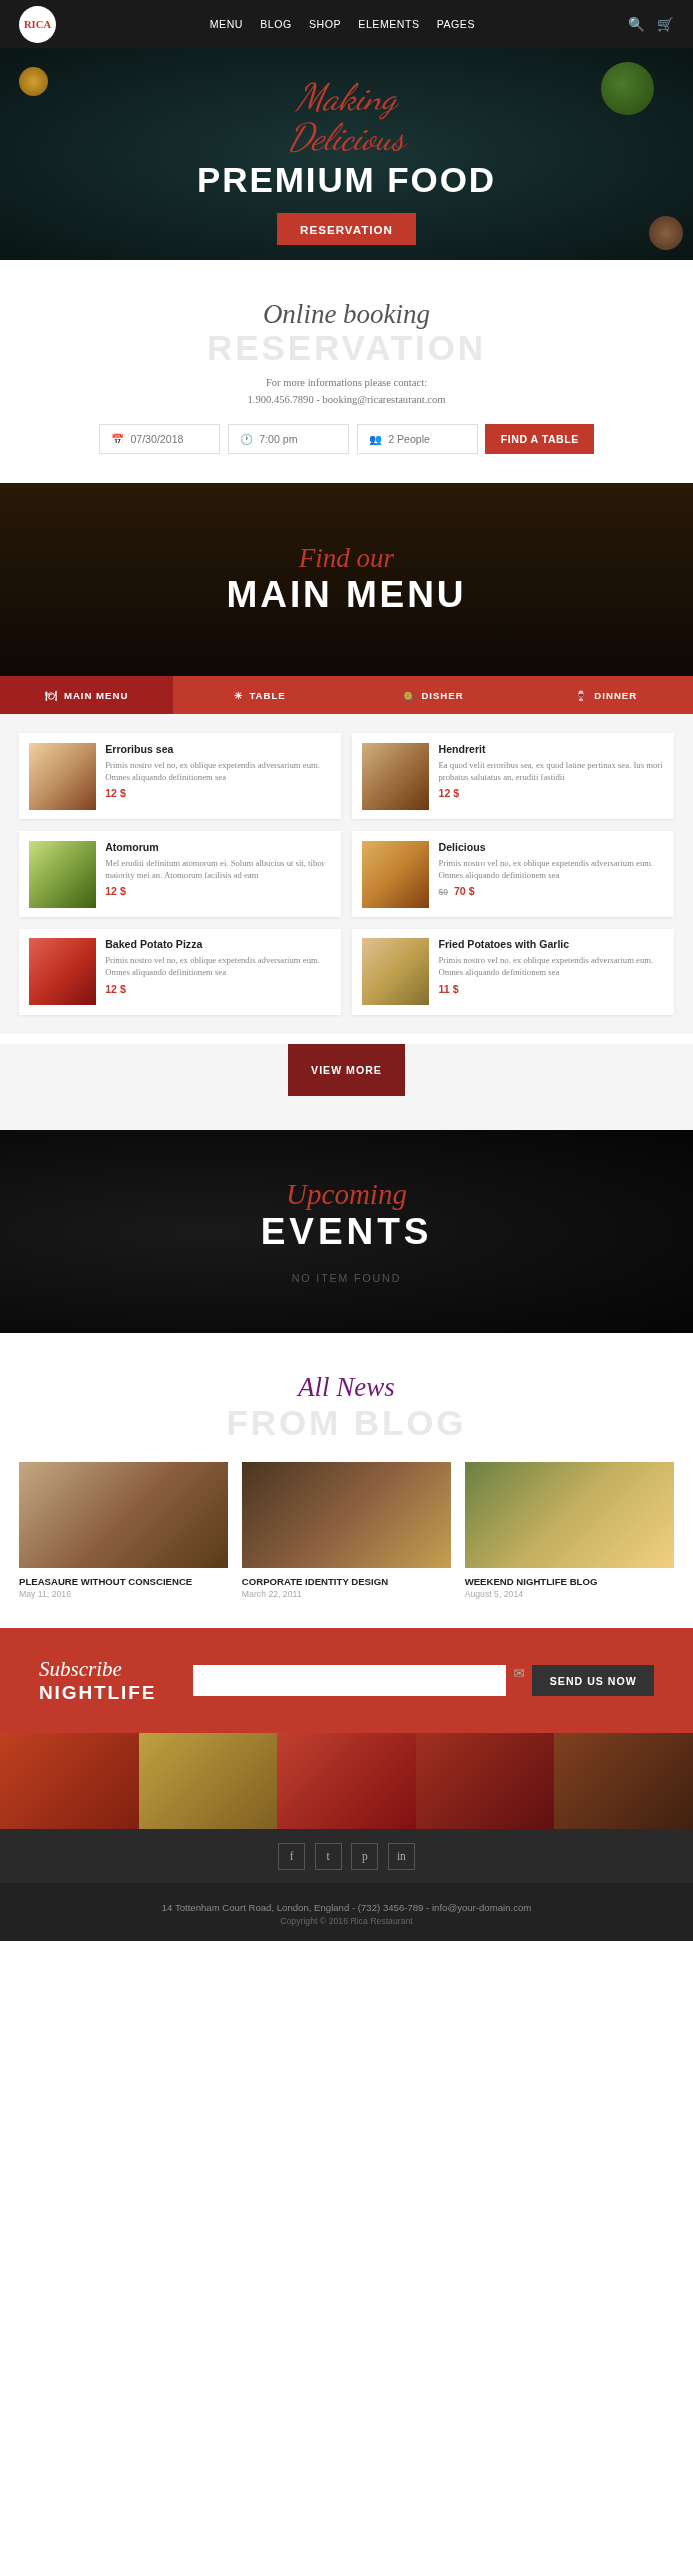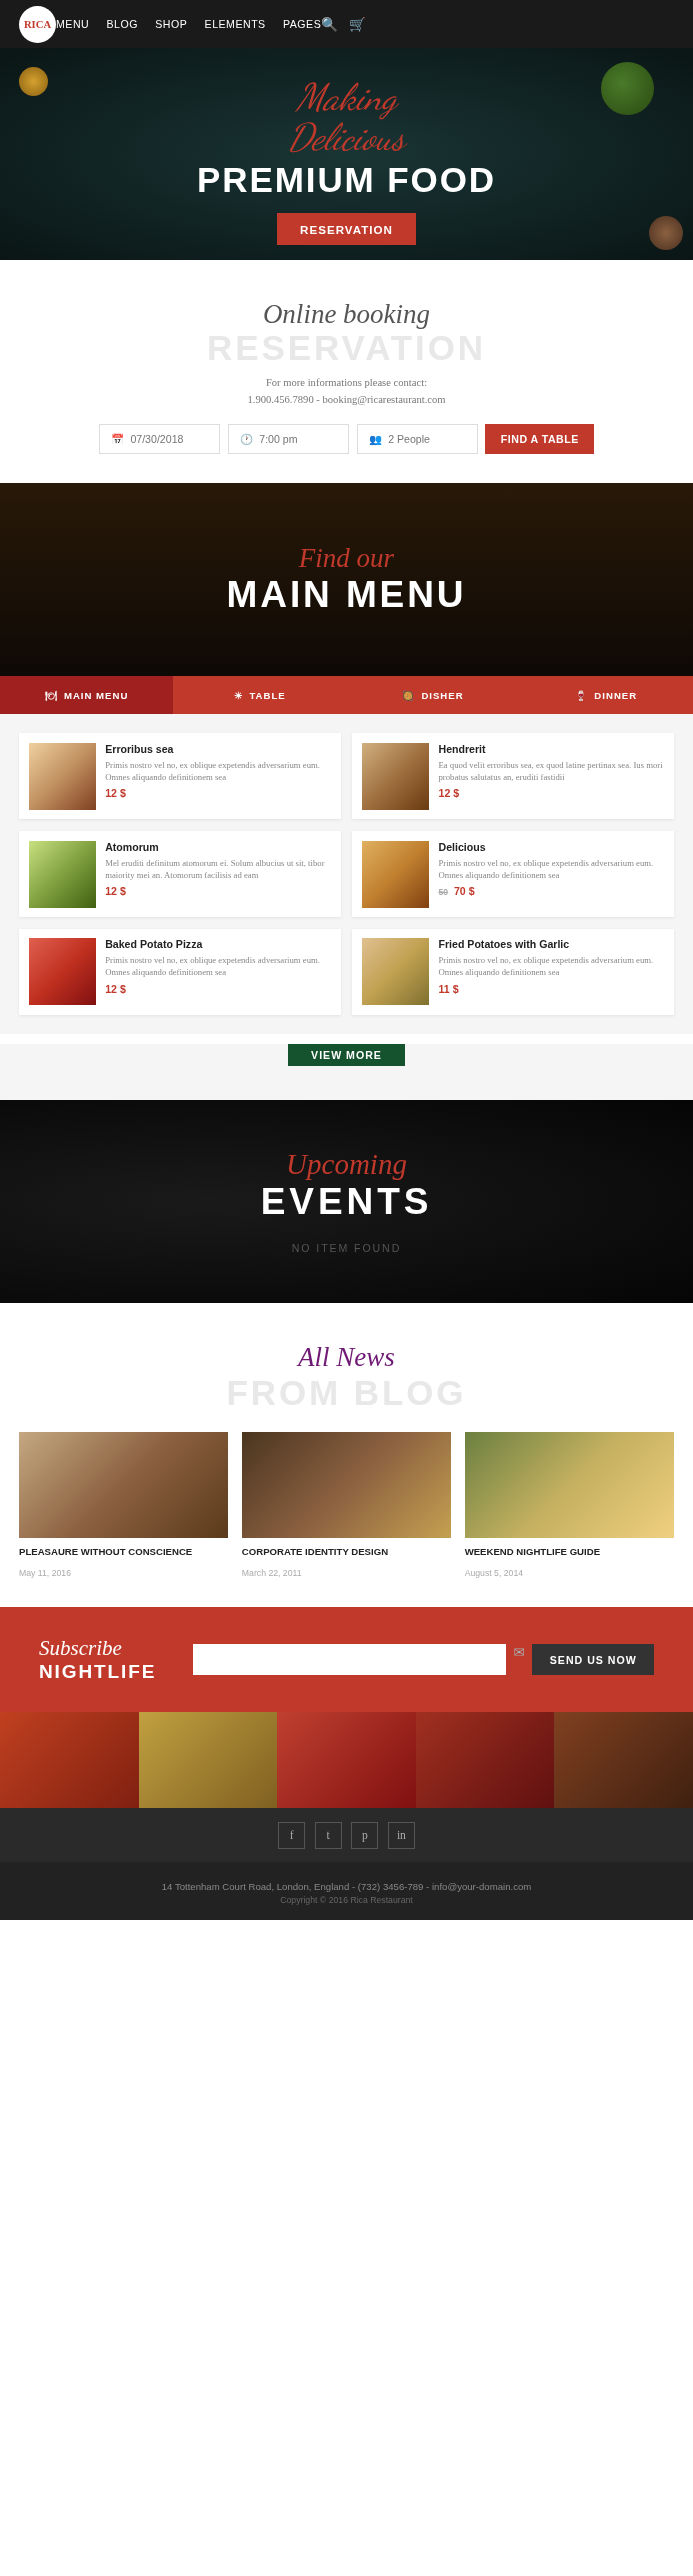--- a/index.html
+++ b/index.html
@@ -1,19 +1,19 @@
 <!DOCTYPE html>
 <html><head>
   <meta charset="utf-8">
   <style>
     * { margin: 0; padding: 0; box-sizing: border-box; }
     body { font-family: 'Georgia', serif; background: #fff; width: 693px; margin: 0 auto; overflow-x: hidden; }
 
     
-    .header { background: #1a1a1a; display: flex; align-items: center; justify-content: flex-start; padding: 0 19px; height: 48px; }
+    .header { background: #1a1a1a; display: flex; align-items: center; justify-content: space-between; padding: 0 19px; height: 48px; }
     .logo { background: #fff; border-radius: 50%; width: 37px; height: 37px; display: flex; align-items: center; justify-content: center; font-weight: bold; font-size: 10.6px; color: #c0392b; }
     .nav { display: flex; gap: 17.3px; }
     .nav-item { color: #fff; font-size: 10.6px; font-family: Arial, sans-serif; letter-spacing: 0.5px; cursor: pointer; }
     .header-icons { display: flex; gap: 11.6px; color: #fff; font-size: 13.5px; }
 
     
     .hero { background: linear-gradient(to bottom, #1c2b2b 0%, #0d1a1a 60%, #111 100%); position: relative; height: 212px; display: flex; flex-direction: column; align-items: center; justify-content: center; overflow: hidden; }
     .hero-bg { position: absolute; top: 0; left: 0; width: 100%; height: 100%; background: radial-gradient(ellipse at center, #1a3535 0%, #0a1515 100%); }
     .hero-content { position: relative; z-index: 2; text-align: center; }
     .hero-script { font-family: 'Dancing Script', cursive, Georgia; font-size: 37px; color: #c0392b; font-style: italic; line-height: 1.1; margin-top: 14px; }
@@ -43,42 +43,42 @@
     .tab-item.active { background: #a02020; }
 
     
     .menu-grid { background: #f5f5f5; padding: 19px; display: grid; grid-template-columns: 1fr 1fr; gap: 11.6px; }
     .menu-card { background: #fff; display: flex; align-items: flex-start; padding: 9.6px; gap: 9.6px; box-shadow: 0 1px 2.9px rgba(0,0,0,0.08); }
     .menu-img-placeholder { width: 67px; height: 67px; flex-shrink: 0; background: linear-gradient(135deg, #c8a882, #8b6343); }
     .menu-info h4 { font-size: 10.6px; font-weight: bold; color: #222; font-family: Arial, sans-serif; margin-bottom: 3.9px; }
     .menu-info p { font-size: 8.7px; color: #888; line-height: 1.4; }
     .menu-price { font-size: 10.6px; font-weight: bold; color: #c0392b; margin-top: 3.9px; font-family: Arial, sans-serif; }
     .menu-price.strikethrough { text-decoration: line-through; color: #aaa; font-size: 8.7px; }
-    .view-more-btn { display: block; margin: 9.6px auto 19px; background: #14532d; color: #fff; border: none; padding: 5px 23px; font-size: 10.6px; font-weight: bold; cursor: pointer; letter-spacing: 1px; }
+    .view-more-btn { display: block; margin: 9.6px auto 19px; background: #7f1d1d; color: #fff; border: none; padding: 20px 23px; font-size: 10.6px; font-weight: bold; cursor: pointer; letter-spacing: 1px; }
 
     
     .events-section { background: #0d0d0d; height: 203px; display: flex; flex-direction: column; align-items: center; justify-content: center; position: relative; overflow: hidden; }
     .events-bg { position: absolute; top: 0; left: 0; width: 100%; height: 100%; background: radial-gradient(ellipse at 30% 50%, #1a1a1a, #050505); }
     .events-content { position: relative; z-index: 2; text-align: center; }
     .upcoming-script { font-size: 29px; color: #c0392b; font-style: italic; font-family: Georgia, serif; }
     .events-title { color: #fff; font-size: 37px; font-weight: 900; font-family: Arial, sans-serif; letter-spacing: 3.9px; }
     .no-item { color: #555; font-size: 10.6px; margin-top: 19px; letter-spacing: 1.9px; font-family: Arial, sans-serif; }
 
     
     .blog-section { padding: 39px 19px 29px; background: #fff; text-align: center; }
     .all-news-script { font-size: 27px; color: #701a75; font-style: italic; font-family: Georgia, serif; }
     .from-blog-title { font-size: 35px; color: #e8e8e8; font-weight: 900; font-family: Arial, sans-serif; letter-spacing: 2.9px; }
     .blog-grid { display: grid; grid-template-columns: 1fr 1fr 1fr; gap: 13.5px; margin-top: 19px; }
     .blog-card { text-align: left; }
     .blog-img-placeholder { width: 100%; height: 106px; background: linear-gradient(135deg, #b8956a, #6b4423); }
     .blog-img-1 { background: linear-gradient(135deg, #c4a882, #8b6040, #5a3a1a); }
     .blog-img-2 { background: linear-gradient(135deg, #4a3520, #8b6040, #c4a050); }
     .blog-img-3 { background: linear-gradient(135deg, #6b8040, #c4b060, #f0d080); }
     .blog-card-title { font-size: 9.6px; font-weight: bold; color: #222; margin-top: 7.7px; font-family: Arial, sans-serif; line-height: 1.3; }
-    .blog-card-date { font-size: 8.7px; color: #aaa; margin-top: 10px; font-family: Arial, sans-serif; }
+    .blog-card-date { font-size: 8.7px; color: #aaa; margin-top: 1px; font-family: Arial, sans-serif; }
 
     
     .newsletter-section { background: #c0392b; padding: 29px 39px; display: flex; align-items: center; gap: 19px; }
     .newsletter-left { min-width: 135px; }
     .subscribe-script { font-size: 21px; color: #fff; font-style: italic; font-family: Georgia, serif; }
     .newsletter-title { color: #fff; font-size: 19px; font-weight: 900; font-family: Arial, sans-serif; letter-spacing: 1.9px; }
     .newsletter-form { flex: 1; display: flex; gap: 7.7px; }
     .newsletter-input { flex: 1; padding: 9.6px 13.5px; border: none; outline: none; font-size: 10.6px; }
     .send-btn { background: #333; color: #fff; border: none; padding: 9.6px 17.3px; font-size: 10.6px; font-weight: bold; cursor: pointer; letter-spacing: 1px; white-space: nowrap; }
     .email-icon { color: #aaa; font-size: 13.5px; }
@@ -281,21 +281,21 @@
       <div class="blog-card-title">PLEASAURE WITHOUT CONSCIENCE</div>
       <div class="blog-card-date">May 11, 2016</div>
     </div>
     <div class="blog-card">
       <div class="blog-img-placeholder blog-img-2"></div>
       <div class="blog-card-title">CORPORATE IDENTITY DESIGN</div>
       <div class="blog-card-date">March 22, 2011</div>
     </div>
     <div class="blog-card">
       <div class="blog-img-placeholder blog-img-3"></div>
-      <div class="blog-card-title">WEEKEND NIGHTLIFE GUIDE</div>
+      <div class="blog-card-title">WEEKEND NIGHTLIFE BLOG</div>
       <div class="blog-card-date">August 5, 2014</div>
     </div>
   </div>
 </section>
 
 <section class="newsletter-section">
   <div class="newsletter-left">
     <div class="subscribe-script">Subscribe</div>
     <div class="newsletter-title">NIGHTLIFE</div>
   </div>

